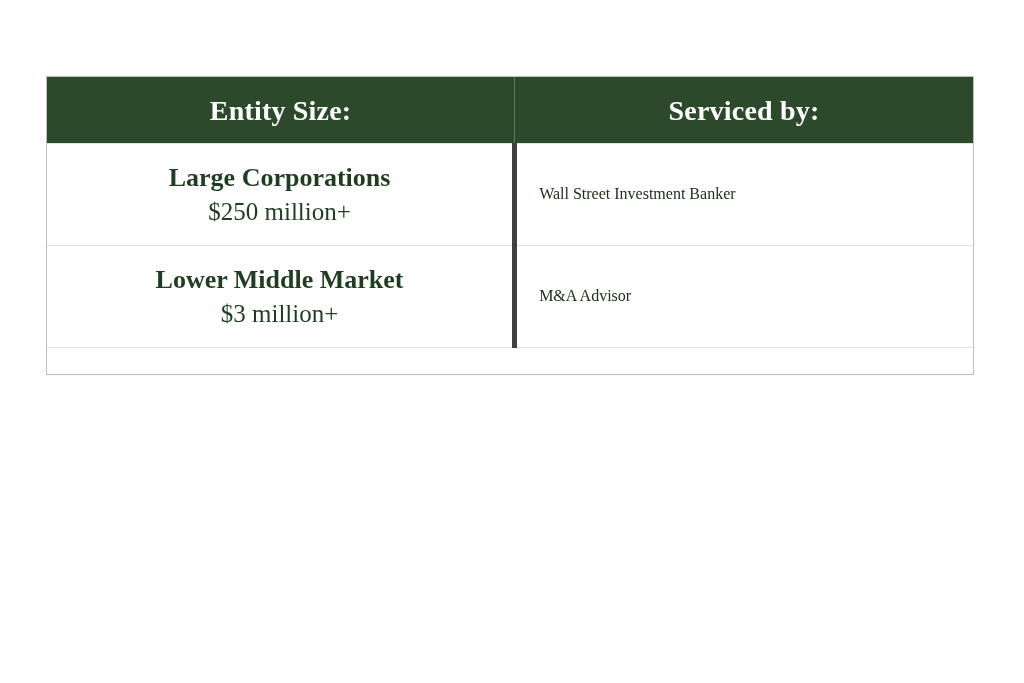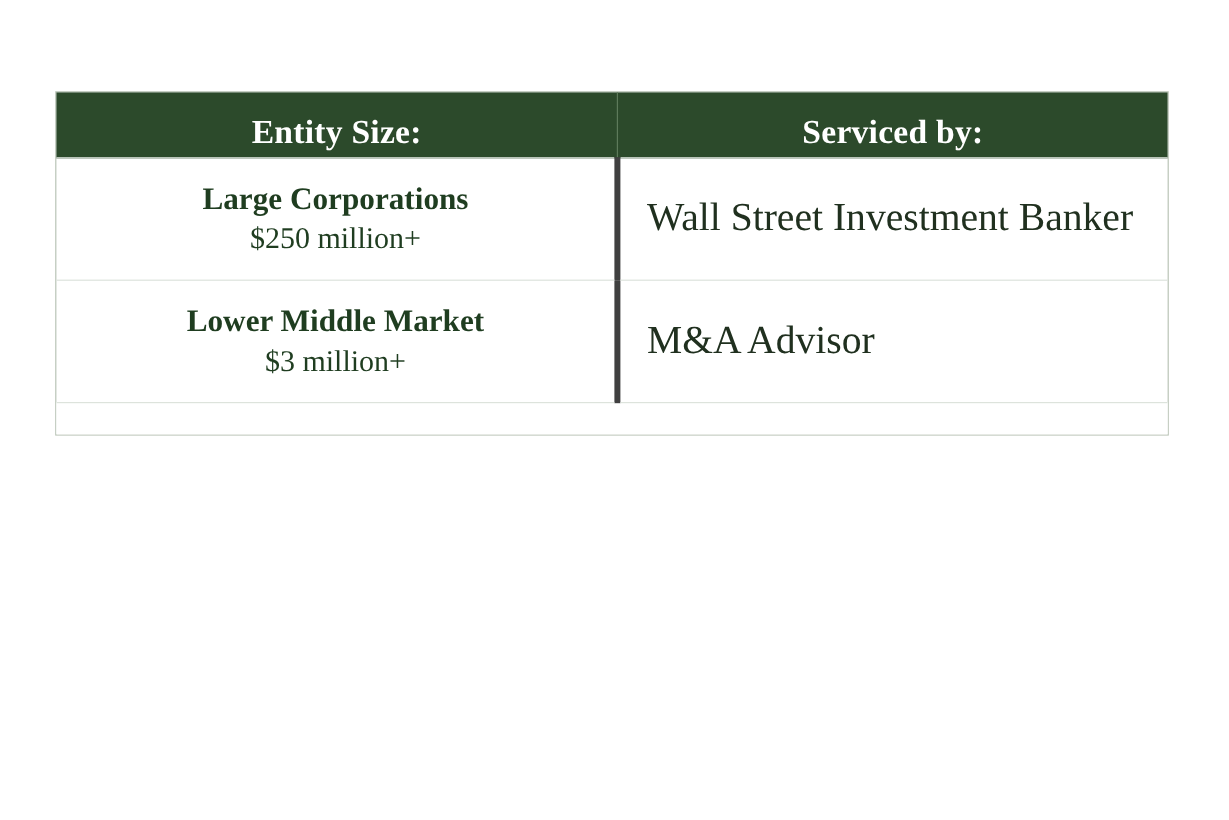--- a/index.html
+++ b/index.html
@@ -33,21 +33,21 @@
   }
   table.entity-table col.c1 { width: 50.5%; }
   table.entity-table col.c2 { width: 49.5%; }
 
   thead th {
     background: #2c4a2b;
     color: #ffffff;
     font-size: 28px;
     font-weight: bold;
     text-align: center;
-    padding: 18px 8px 4px 8px;
+    padding: 18px 8px 16px 8px;
     border: none;
     letter-spacing: 0.2px;
   }
   thead th.col1 {
     border-right: 1px solid #5d7a5a;
   }
 
   tbody td {
     border-top: 1px solid #dde3dc;
     vertical-align: middle;
@@ -63,21 +63,21 @@
     border-right: 5px solid #404040;
   }
   tbody td.size-cell .amount {
     display: block;
     font-weight: normal;
     font-size: 25px;
   }
   tbody td.service-cell {
     text-align: left;
     color: #20301f;
-    font-size: 33px;
+    font-size: 16px;
     padding-left: 22px;
     font-weight: normal;
   }
   tbody tr.spacer-row td {
     height: 26px;
     padding: 0;
     border-top: 1px solid #dde3dc;
     background: #ffffff;
   }
 </style>

